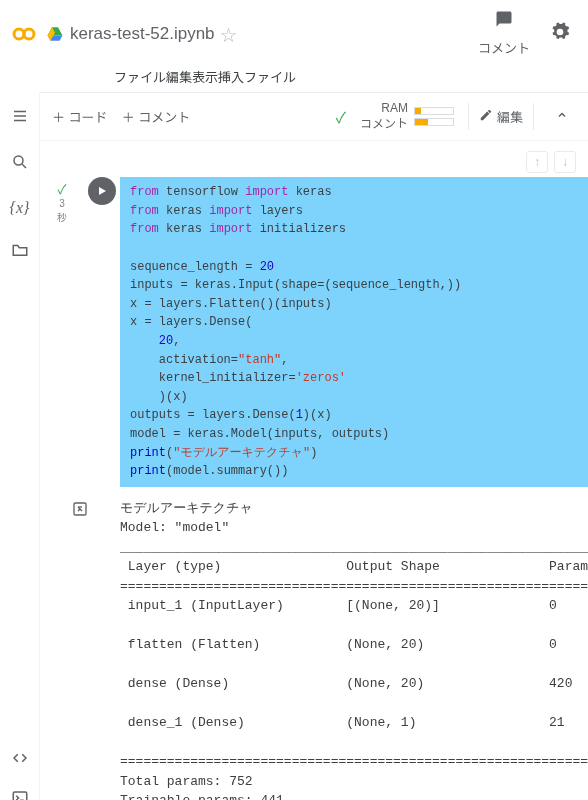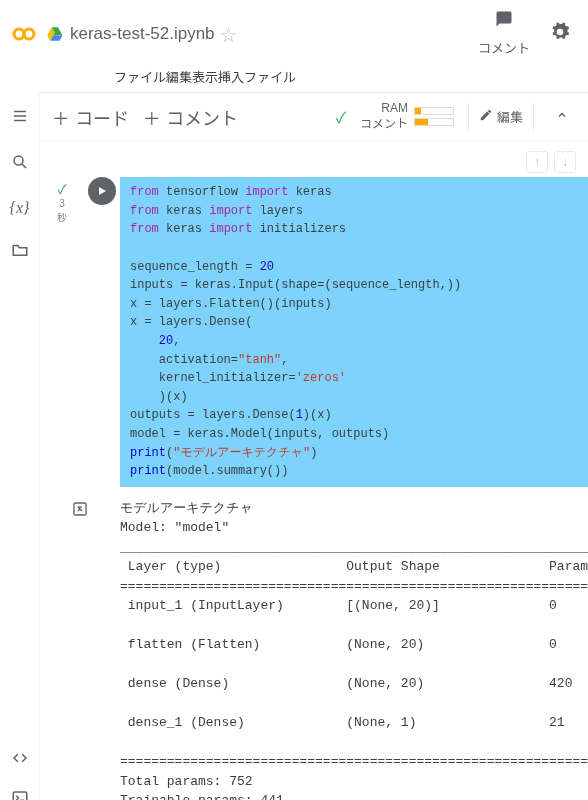--- a/index.html
+++ b/index.html
@@ -13,21 +13,21 @@
 .hdr-btn { display: flex; align-items: center; gap: 6px; color: #5f6368; font-size: 13px; padding: 6px 10px; cursor: pointer; flex-direction: column; }
 .hdr-icon { font-size: 16px; }
 .menubar { display: flex; gap: 0; padding: 4px 8px 6px 74px; font-size: 13px; color: #3c4043; border-bottom: 1px solid #e8eaed; margin-left: 40px; }
 .menuitem { cursor: pointer; }
 .main { display: flex; height: calc(100% - 70px); }
 .leftbar { width: 40px; display: flex; flex-direction: column; align-items: center; padding-top: 14px; gap: 24px; color: #5f6368; border-right: 1px solid #f1f3f4; }
 .leftbar .lb { font-size: 16px; cursor: pointer; }
 .leftbar .bottom { margin-top: auto; margin-bottom: 12px; display:flex; flex-direction:column; gap:18px; }
 .content { flex: 1; overflow: auto; }
 .toolbar { display: flex; align-items: center; padding: 8px 12px; gap: 14px; border-bottom: 1px solid #f1f3f4; }
-.tbtn { color: #5f6368; font-size: 18px; cursor: pointer; }
+.tbtn { color: #5f6368; font-size: 13px; cursor: pointer; }
 .toolbar .spacer { flex:1; }
 .ram-block { display: flex; align-items: center; gap: 6px; font-size: 12px; color: #5f6368; }
 .ram-labels { text-align: right; line-height: 1.3; }
 .bars { display:flex; flex-direction:column; gap:3px; }
 .bar { width: 40px; height: 8px; border: 1px solid #dadce0; position: relative; }
 .bar .fill { position:absolute; left:0; top:0; bottom:0; background:#f9ab00; }
 .edit-btn { display:flex; align-items:center; gap:4px; padding: 4px 10px; border-left:1px solid #e8eaed; border-right:1px solid #e8eaed; color:#5f6368; cursor:pointer; }
 .caret { padding: 4px 8px; color:#5f6368; cursor:pointer; }
 .check { color:#34a853; font-size:15px; }
 .cell-wrap { padding: 10px 0 0 0; }

